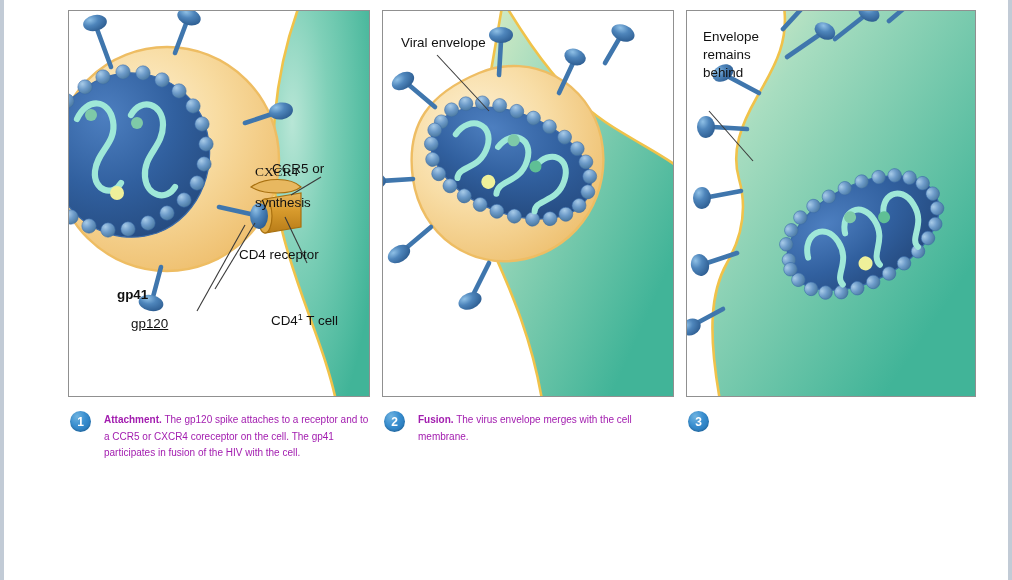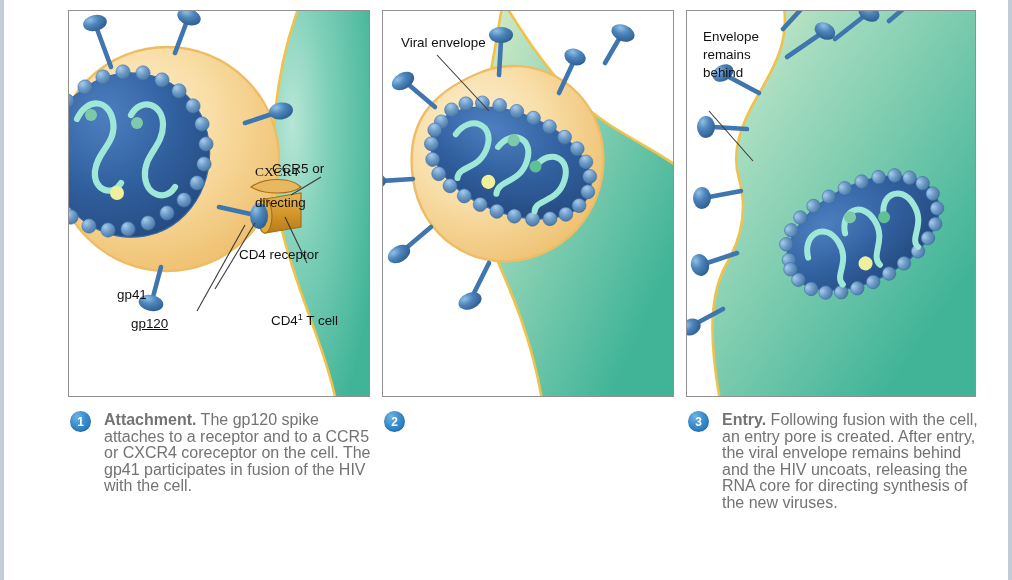--- a/index.html
+++ b/index.html
@@ -13,21 +13,21 @@
 
   .edge-bar { position:absolute; top:0; width:4px; height:580px; background:#c2cbd6; }
   .edge-left { left:0; }
   .edge-right { right:0; }
 
   .panel { position:absolute; background:#ffffff; border:1px solid #909090; overflow:hidden; }
   .p1 { left:68px;  top:10px; width:300px; height:385px; }
   .p2 { left:382px; top:10px; width:290px; height:385px; }
   .p3 { left:686px; top:10px; width:288px; height:385px; }
 
-  .cap { position:absolute; font-size:16px; line-height:16.6px; color:#737373; }
+  .cap { position:absolute; font-size:10px; line-height:16.6px; color:#a21caf; }
   .c1 { left:104px; top:412px; width:272px; }
   .c2 { left:418px; top:412px; width:262px; }
   .c3 { left:722px; top:412px; width:262px; }
   .cap b { font-weight:bold; }
 
   .badge {
     position:absolute; width:21px; height:21px; border-radius:50%;
     background:#2b7fc4;
     background-image: radial-gradient(ellipse at 34% 26%, #6fb3e0 0%, #3a8fd0 42%, #1f6fb2 100%);
     color:#ffffff; font-size:12px; font-weight:bold;
@@ -158,23 +158,23 @@
       <g class="leader">
         <path d="M 222 184 L 252 166"></path>
         <path d="M 216 206 L 238 252"></path>
         <path d="M 186 212 L 146 278"></path>
         <path d="M 176 214 L 128 300"></path>
       </g>
     </svg>
 
     <div class="lbl" style="left:203px; top:150px;">CCR5 or</div>
     <div class="lbl" style="left:186px; top:153px;font-family:Liberation Serif, serif;">CXCR4</div>
-    <div class="lbl" style="left:186px; top:184px;">directing</div>
+    <div class="lbl" style="left:186px; top:184px;">synthesis</div>
     <div class="lbl" style="left:170px; top:236px;">CD4 receptor</div>
-    <div class="lbl" style="left:48px; top:276px;">gp41</div>
+    <div class="lbl" style="left:48px; top:276px;font-weight:bold;">gp41</div>
     <div class="lbl" style="left:62px; top:305px;text-decoration:underline;">gp120</div>
     <div class="lbl" style="left:202px; top:298px;"><span>CD4</span><sup style="font-size:9px;">1</sup><span> T cell</span></div>
   </div>
 
   <div class="panel p2">
     <svg width="290" height="385" viewBox="0 0 290 385">
       <defs>
         <radialGradient id="env2" cx="34%" cy="34%" r="74%">
           <stop offset="0%" stop-color="#fdf2d8"></stop>
           <stop offset="50%" stop-color="#f8dda6"></stop>
@@ -372,17 +372,17 @@
     </svg>
     <div class="lbl" style="left:16px; top:18px;">Envelope</div>
     <div class="lbl" style="left:16px; top:36px;">remains</div>
     <div class="lbl" style="left:16px; top:54px;">behind</div>
   </div>
 
   <div class="badge b1">1</div>
   <div class="cap c1"><b>Attachment.</b><span> The gp120 spike attaches to a receptor and to a CCR5 or CXCR4 coreceptor on the cell. The gp41 participates in fusion of the HIV with the cell.</span></div>
 
   <div class="badge b2">2</div>
+  <div class="cap c2"><b>Fusion.</b><span> The virus envelope merges with the cell membrane.</span></div>
 
   <div class="badge b3">3</div>
-  <div class="cap c3"><b>Entry.</b><span> Following fusion with the cell, an entry pore is created. After entry, the viral envelope remains behind and the HIV uncoats, releasing the RNA core for directing synthesis of the new viruses.</span></div>
 
 </div>
 
 </body></html>

